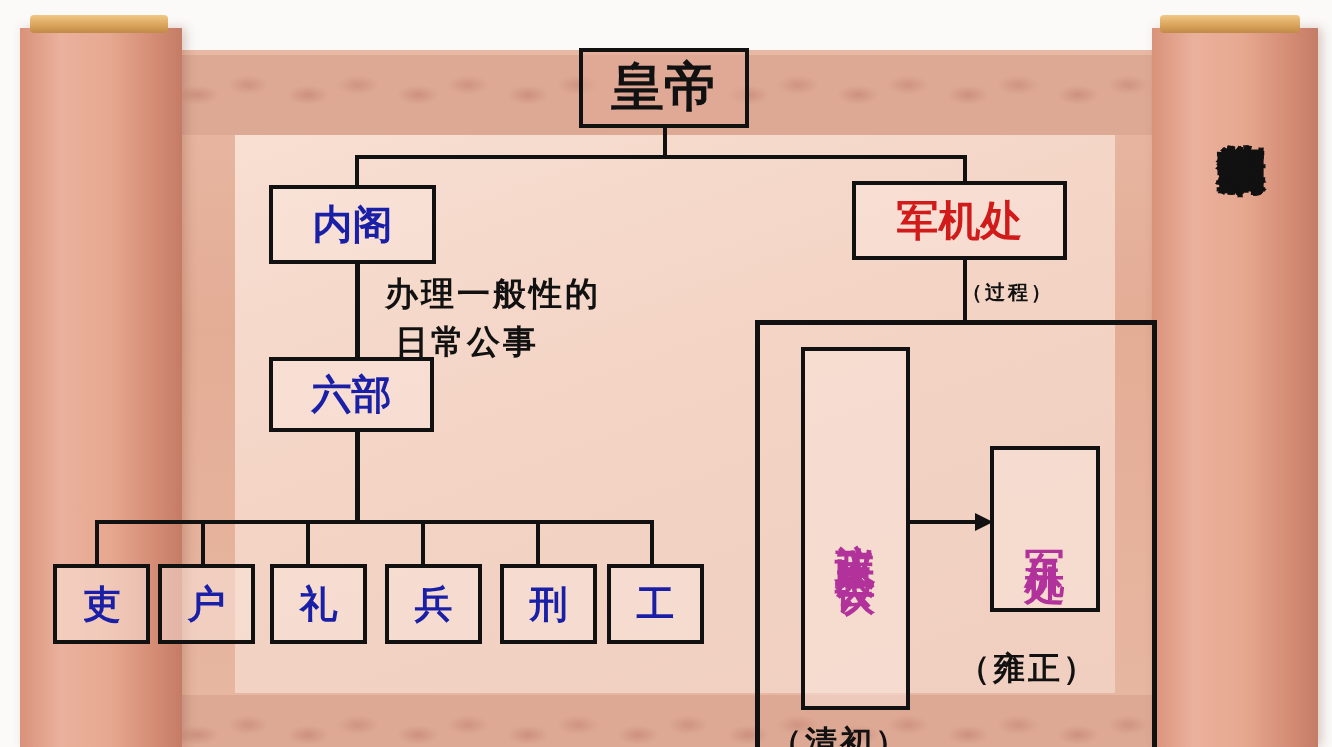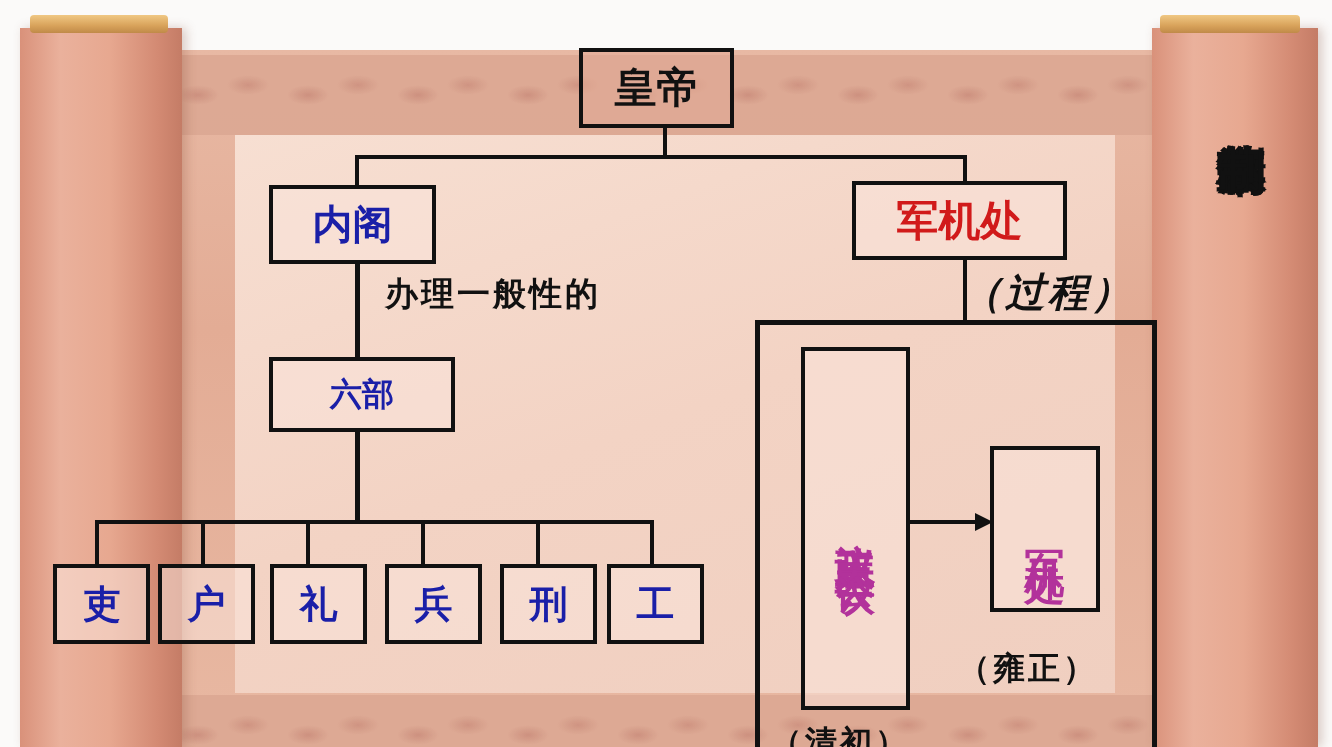--- a/index.html
+++ b/index.html
@@ -103,33 +103,33 @@
 <div class="line" style="left:650px; top:520px; width:4px; height:46px;"></div>
 <div class="line" style="left:963px; top:258px; width:4px; height:66px;"></div>
 
 <div class="line" style="left:755px; top:320px; width:402px; height:5px;"></div>
 <div class="line" style="left:755px; top:320px; width:5px; height:427px;"></div>
 <div class="line" style="left:1152px; top:320px; width:5px; height:427px;"></div>
 
 <div class="line" style="left:908px; top:520px; width:68px; height:4px;"></div>
 <div class="arrow-head" style="left:975px; top:513px;"></div>
 
-<div class="box black" style="left:579px; top:48px; width:155px; height:80px; font-size:42px; background: rgba(226,170,150,0.5);">
+<div class="box black" style="left:579px; top:48px; width:170px; height:80px; font-size:53px; background: rgba(226,170,150,0.5);">
   <span>皇帝</span>
 </div>
 
 <div class="box blue" style="left:269px; top:185px; width:167px; height:79px; font-size:40px;">
   <span>内阁</span>
 </div>
 
 <div class="box red" style="left:852px; top:181px; width:215px; height:79px; font-size:42px;">
   <span>军机处</span>
 </div>
 
-<div class="box blue" style="left:269px; top:357px; width:186px; height:75px; font-size:32px;">
+<div class="box blue" style="left:269px; top:357px; width:165px; height:75px; font-size:40px;">
   <span>六部</span>
 </div>
 
 <div class="box blue" style="left:53px; top:564px; width:97px; height:80px; font-size:38px;">
   <span>吏</span>
 </div>
 <div class="box blue" style="left:158px; top:564px; width:97px; height:80px; font-size:38px;">
   <span>户</span>
 </div>
 <div class="box blue" style="left:270px; top:564px; width:97px; height:80px; font-size:38px;">
@@ -148,23 +148,24 @@
 <div class="box magenta" style="left:801px; top:347px; width:109px; height:363px; font-size:40px;">
   <span class="vtext" style="line-height:1; letter-spacing:5px;">议政王大臣会议</span>
 </div>
 
 <div class="box magenta" style="left:990px; top:446px; width:110px; height:166px; font-size:40px;">
   <span class="vtext" style="line-height:1; letter-spacing:8px;">军机处</span>
 </div>
 
 <div class="note" style="left:385px; top:270px; width:320px;">
   <div>办理一般性的</div>
+  <div style="padding-left:10px;">日常公事</div>
 </div>
 
-<div class="note" style="left:962px; top:268px; width:200px; font-size:40px;font-style:italic;">
+<div class="note" style="left:962px; top:268px; width:200px; font-size:20px;">
   <span>（过程）</span>
 </div>
 
 <div class="note" style="left:958px; top:644px; width:180px; font-size:32px;">
   <span>（雍正）</span>
 </div>
 
 <div class="note" style="left:770px; top:718px; width:200px; font-size:32px;">
   <span>（清初）</span>
 </div>

